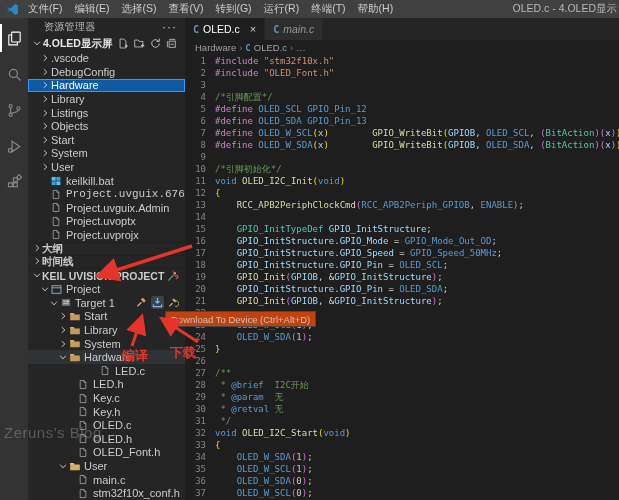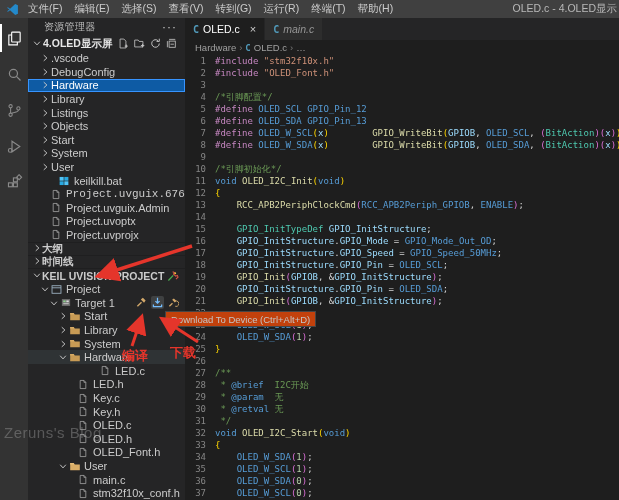--- a/index.html
+++ b/index.html
@@ -249,21 +249,21 @@
             <span>System</span>
           </div>
           <div class="row" style="padding-left: 12px;">
             <span class="chev">
               <svg width="10" height="10" viewBox="0 0 16 16">
                 <path d="M6 3.5l5 4.5-5 4.5" fill="none" stroke="#cccccc" stroke-width="1.5"></path>
               </svg>
             </span>
             <span>User</span>
           </div>
-          <div class="row" style="padding-left: 20px;">
+          <div class="row" style="padding-left: 12px;">
             <span class="spc"></span>
             <span class="ficon">
               <svg width="10" height="10" viewBox="0 0 16 16">
                 <rect x="1" y="1.5" width="6.5" height="6" fill="#4fc3f7"></rect>
                 <rect x="8.5" y="1.5" width="6.5" height="6" fill="#29a8e0"></rect>
                 <rect x="1" y="8.5" width="6.5" height="6" fill="#29a8e0"></rect>
                 <rect x="8.5" y="8.5" width="6.5" height="6" fill="#4fc3f7"></rect>
               </svg>
             </span>
             <span>keilkill.bat</span>

